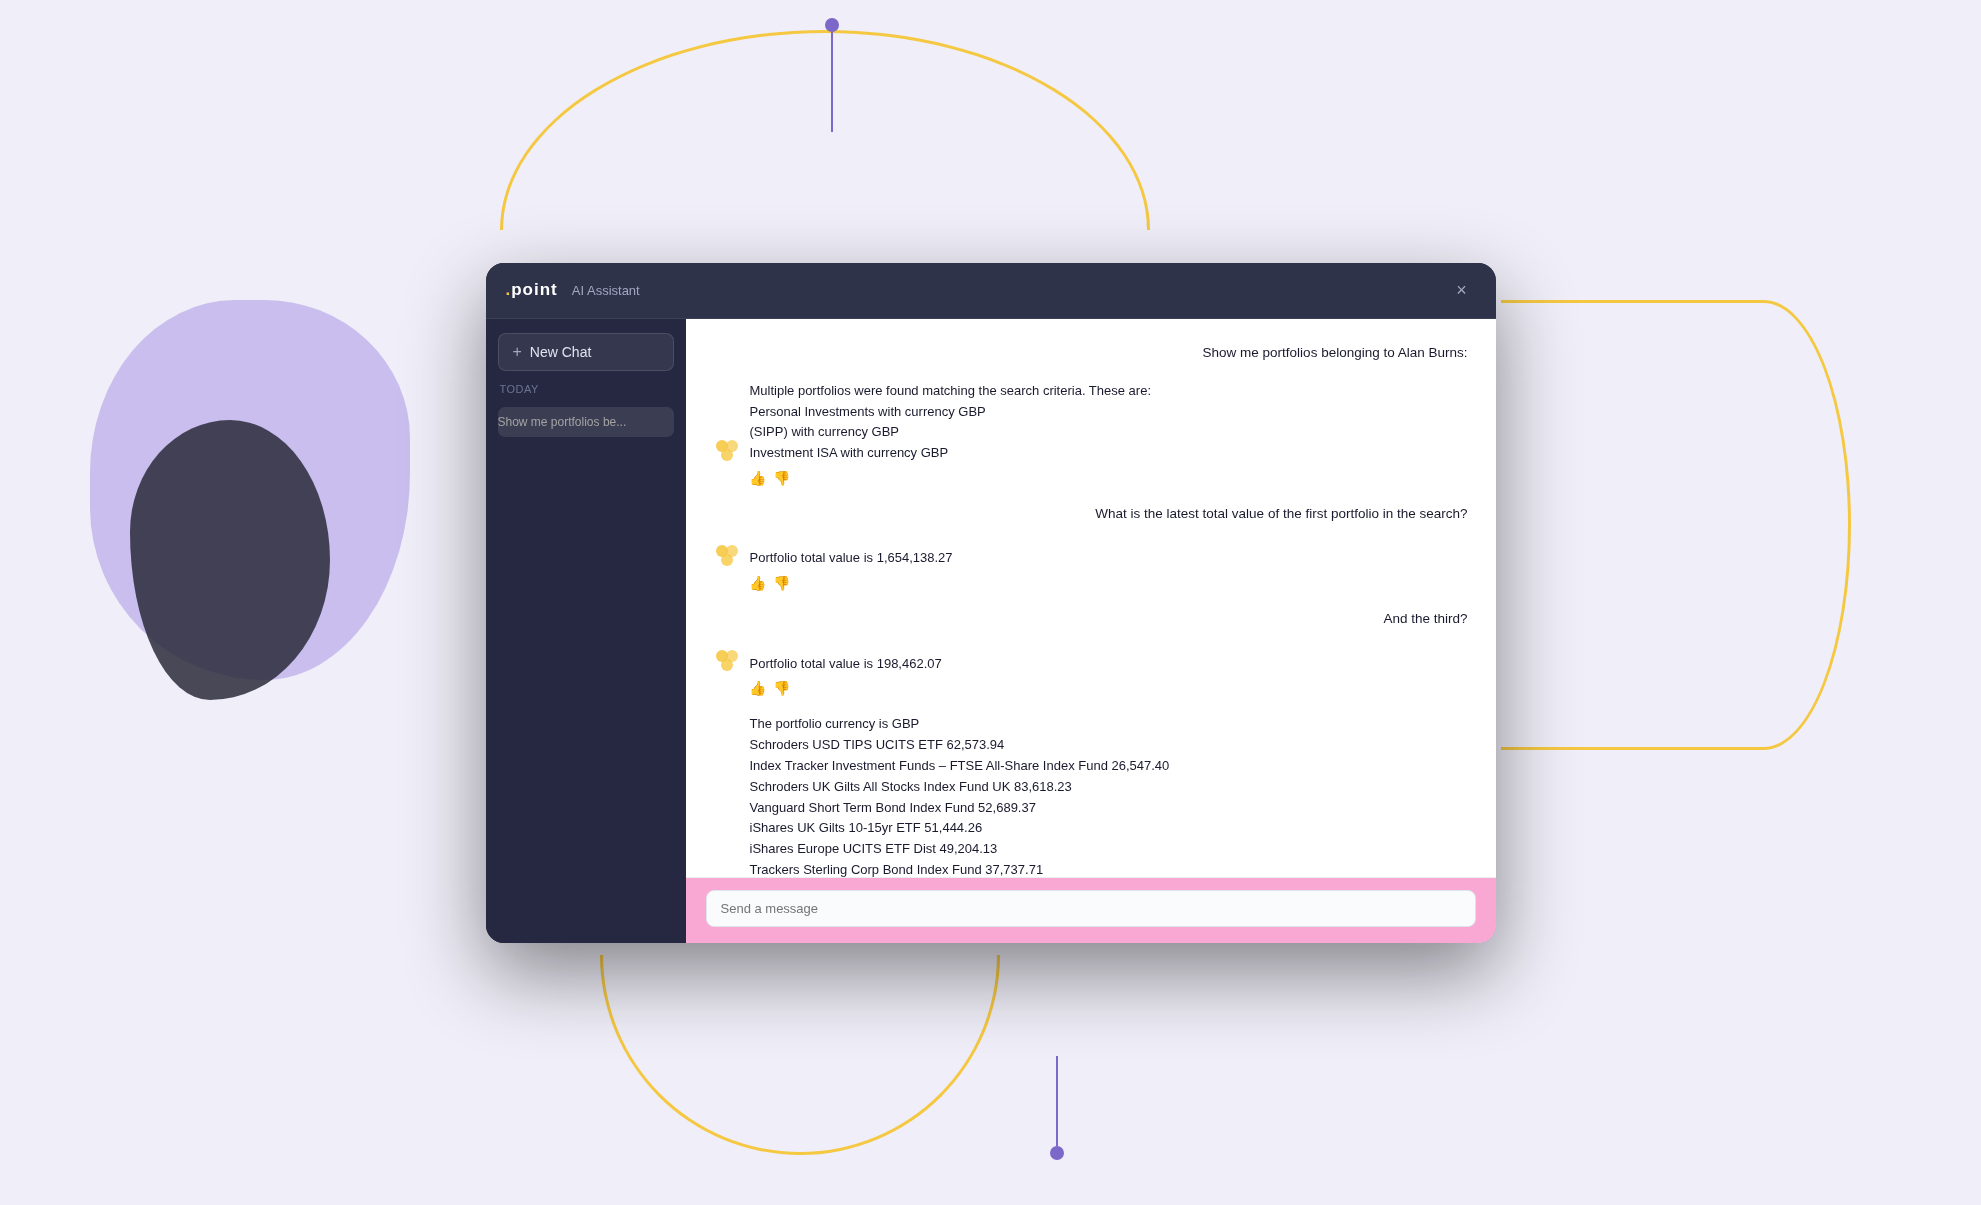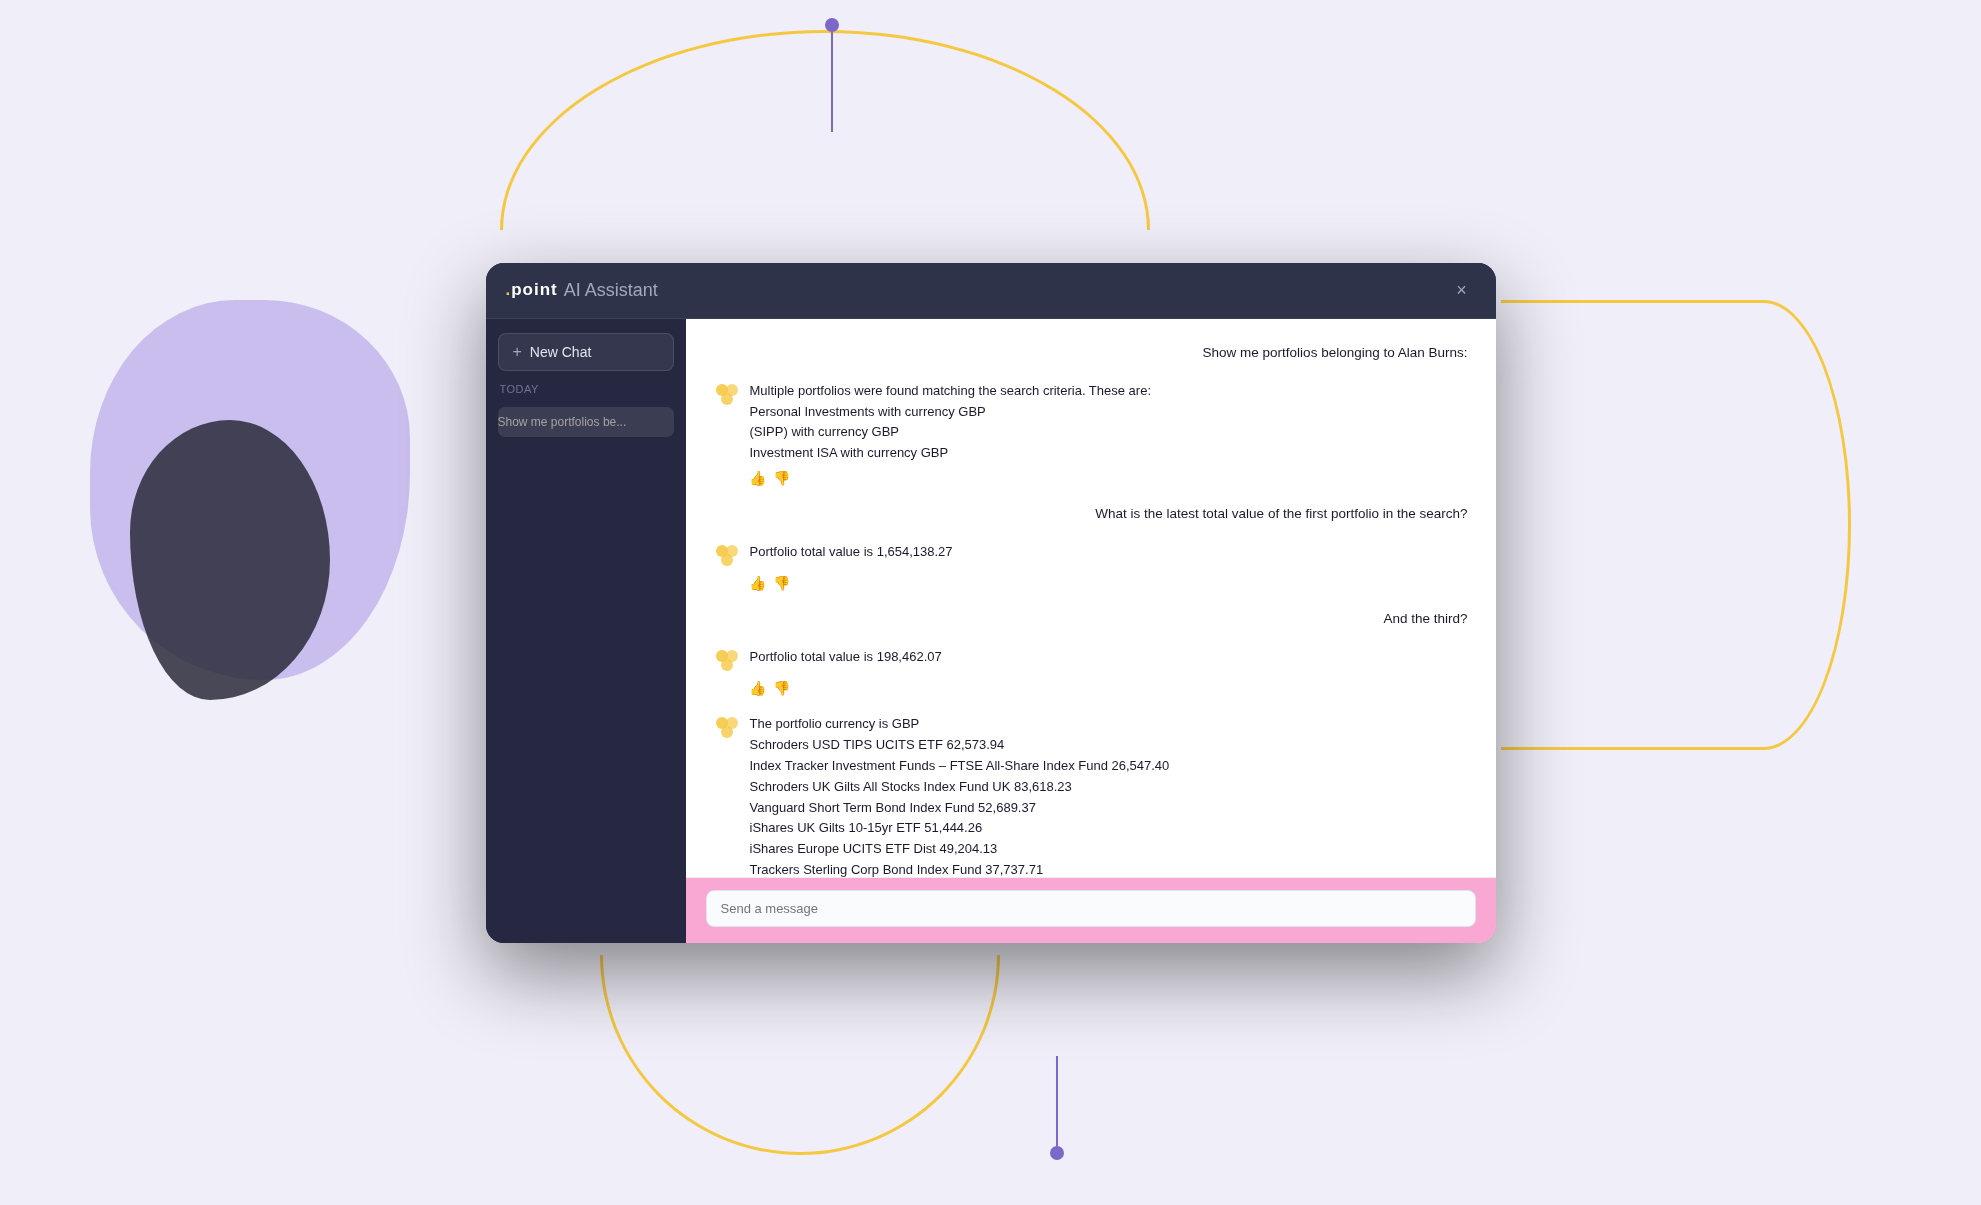--- a/index.html
+++ b/index.html
@@ -131,36 +131,36 @@
       height: 56px;
       display: flex;
       align-items: center;
       justify-content: space-between;
       flex-shrink: 0;
       border-bottom: 1px solid rgba(255,255,255,0.07);
     }
     .titlebar-left {
       display: flex;
       align-items: center;
-      gap: 0;
+      gap: 8px;
     }
     .logo-point {
       display: flex;
       align-items: center;
       gap: 4px;
     }
     .logo-text {
       color: #ffffff;
       font-size: 17px;
       font-weight: 700;
       letter-spacing: 1px;
     }
     .titlebar-title {
       color: #a0a8c0;
-      font-size: 18px;
+      font-size: 13px;
       font-weight: 400;
       margin-left: 6px;
     }
     .close-btn {
       width: 28px;
       height: 28px;
       background: none;
       border: none;
       cursor: pointer;
       color: #a0a8c0;
@@ -258,21 +258,21 @@
     
     .msg-ai {
       align-self: flex-start;
       max-width: 85%;
       display: flex;
       flex-direction: column;
       gap: 4px;
     }
     .msg-ai-inner {
       display: flex;
-      align-items: flex-start;
+      align-items: flex-end;
       gap: 10px;
     }
     .ai-avatar {
       width: 26px;
       height: 26px;
       flex-shrink: 0;
       margin-top: 1px;
     }
     .ai-avatar svg { width: 26px; height: 26px; }
     .msg-ai-text {

